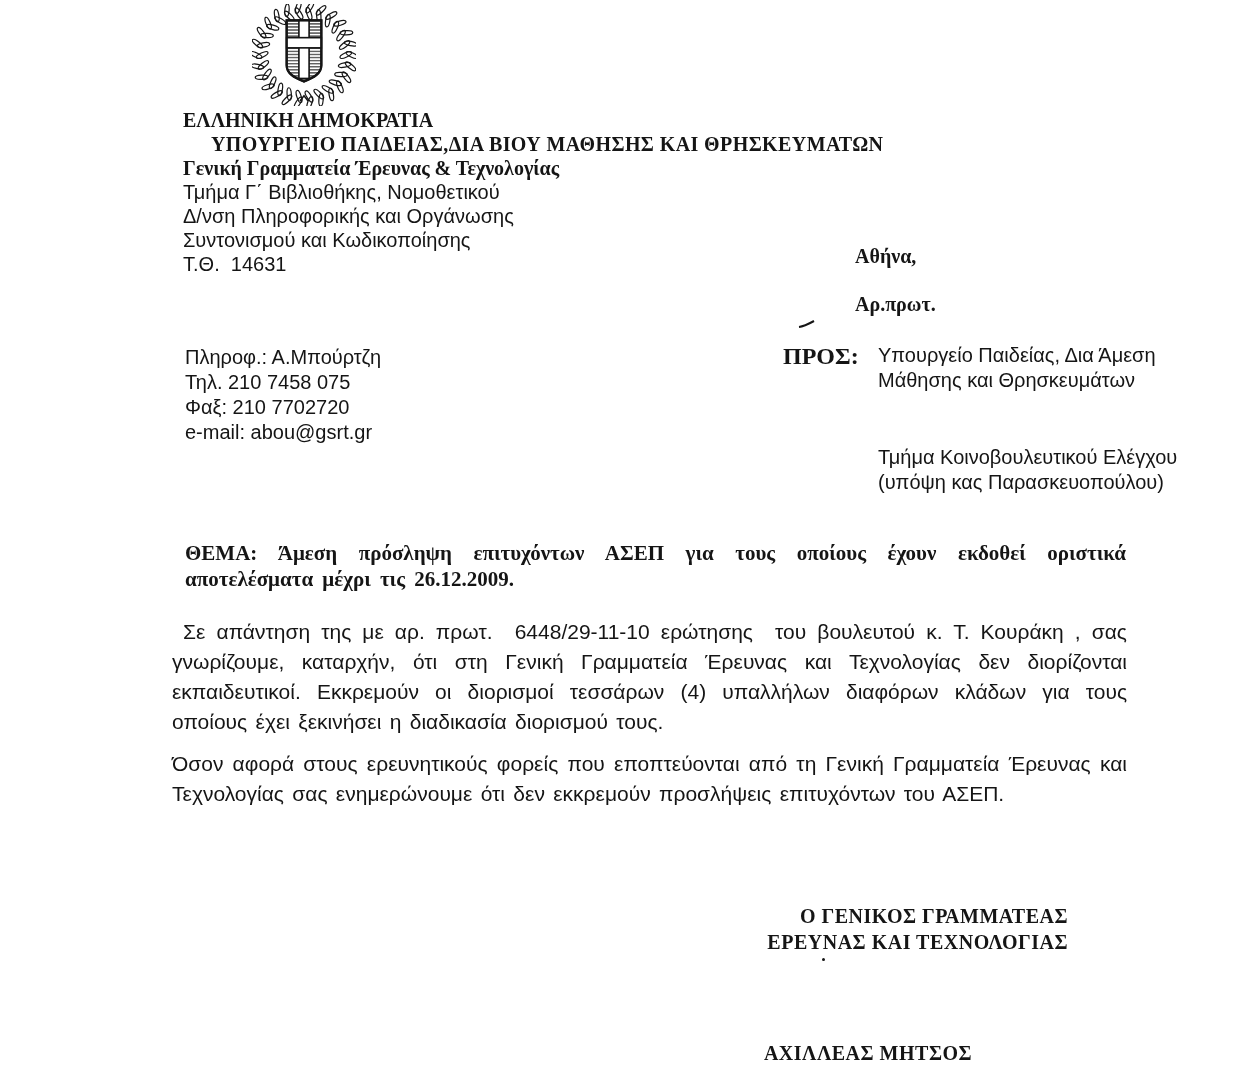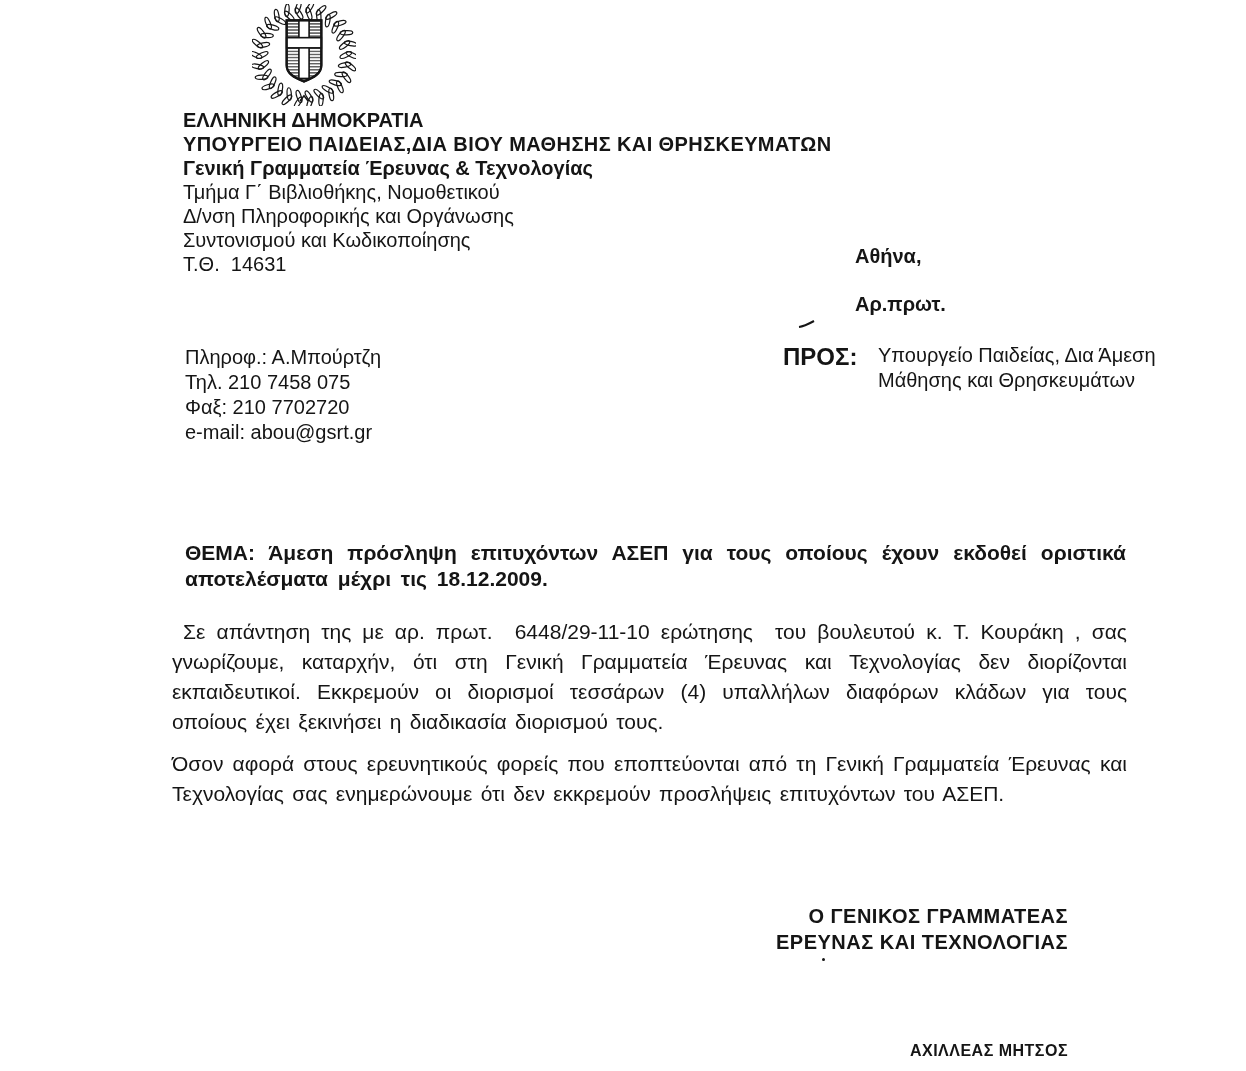--- a/index.html
+++ b/index.html
@@ -9,29 +9,29 @@
     width: 1246px;
     height: 1071px;
     margin: 0 auto;
     background: #ffffff;
     color: #151515;
     font-family: "Liberation Sans", sans-serif;
     overflow: hidden;
   }
   .txt { white-space: pre-wrap; }
   .abs { position: absolute; }
-  .b { font-weight: bold; }
+  .b { font-weight: bold; font-family: Liberation Serif, serif; }
 
   
   .emblem { left: 252px; top: 4px; width: 104px; height: 102px; }
   .emblem svg { width: 100%; height: 100%; }
 
   
   .hdr { left: 183px; top: 108px; width: 840px; font-size: 20px; line-height: 24px; }
-  .hdr .ministry { letter-spacing: 0.4px; }
+  .hdr .ministry { letter-spacing: 0.4px; margin-left: 28px; }
 
   
   .city-label  { left: 855px; top: 245px; font-size: 20px; }
   .proto-label { left: 855px; top: 293px; font-size: 20px; }
   .pen-mark { left: 797px; top: 315px; width: 20px; height: 10px; }
 
   
   .contact { left: 185px; top: 345px; font-size: 20px; line-height: 25px; }
 
   
@@ -52,22 +52,22 @@
     font-size: 21px; line-height: 30px;
     text-align: justify; word-spacing: 2.5px;
   }
   .para1 { top: 617px; }
   .para2 { top: 749px; }
 
   
   .sig-title { left: 668px; top: 903px; width: 400px; text-align: right;
                font-size: 20px; line-height: 26px; letter-spacing: 0.5px; }
   .sig-dot { left: 822px; top: 958px; width: 3px; height: 3px; background: #151515; border-radius: 50%; }
-  .sig-name { left: 668px; top: 1042px; width: 400px; text-align: right;
-              font-size: 16px; letter-spacing: 0.5px; }
+  .sig-name { left: 668px; top: 1042px; width: 400px; text-align: center;
+              font-size: 20px; letter-spacing: 0.5px; }
 </style>
 </head>
 <body>
 
 <div class="page">
 
   <div class="abs emblem">
     <svg viewBox="0 0 100 100" aria-hidden="true">
       <defs>
         <pattern id="hatch" width="4" height="3" patternUnits="userSpaceOnUse">
@@ -161,23 +161,25 @@
     <div class="txt">Φαξ: 210 7702720</div>
     <div class="txt">e-mail: abou@gsrt.gr</div>
   </div>
 
   <div class="abs pros-label txt b">ΠΡΟΣ:</div>
   <div class="abs recipient">
     <div class="txt">Υπουργείο Παιδείας, Δια Άμεση</div>
     <div class="txt">Μάθησης και Θρησκευμάτων</div>
   </div>
   <div class="abs recipient-dept">
+    <div class="txt">Τμήμα Κοινοβουλευτικού Ελέγχου</div>
+    <div class="txt">(υπόψη κας Παρασκευοπούλου)</div>
   </div>
 
-  <div class="abs subject txt b">ΘΕΜΑ: Άμεση πρόσληψη επιτυχόντων ΑΣΕΠ για τους οποίους έχουν εκδοθεί οριστικά αποτελέσματα μέχρι τις 18.12.2009.</div>
+  <div class="abs subject txt b">ΘΕΜΑ: Άμεση πρόσληψη επιτυχόντων ΑΣΕΠ για τους οποίους έχουν εκδοθεί οριστικά αποτελέσματα μέχρι τις 26.12.2009.</div>
 
   <div class="abs para para1 txt"> Σε απάντηση της με αρ. πρωτ.  6448/29-11-10 ερώτησης  του βουλευτού κ. Τ. Κουράκη , σας γνωρίζουμε, καταρχήν, ότι στη Γενική Γραμματεία Έρευνας και Τεχνολογίας δεν διορίζονται εκπαιδευτικοί. Εκκρεμούν οι διορισμοί τεσσάρων (4) υπαλλήλων διαφόρων κλάδων για τους οποίους έχει ξεκινήσει η διαδικασία διορισμού τους.</div>
   <div class="abs para para2 txt">Όσον αφορά στους ερευνητικούς φορείς που εποπτεύονται από τη Γενική Γραμματεία Έρευνας και Τεχνολογίας σας ενημερώνουμε ότι δεν εκκρεμούν προσλήψεις επιτυχόντων του ΑΣΕΠ.</div>
 
   <div class="abs sig-title">
     <div class="txt b">Ο ΓΕΝΙΚΟΣ ΓΡΑΜΜΑΤΕΑΣ</div>
     <div class="txt b">ΕΡΕΥΝΑΣ ΚΑΙ ΤΕΧΝΟΛΟΓΙΑΣ</div>
   </div>
   <div class="abs sig-dot"></div>
   <div class="abs sig-name txt b">ΑΧΙΛΛΕΑΣ ΜΗΤΣΟΣ</div>

